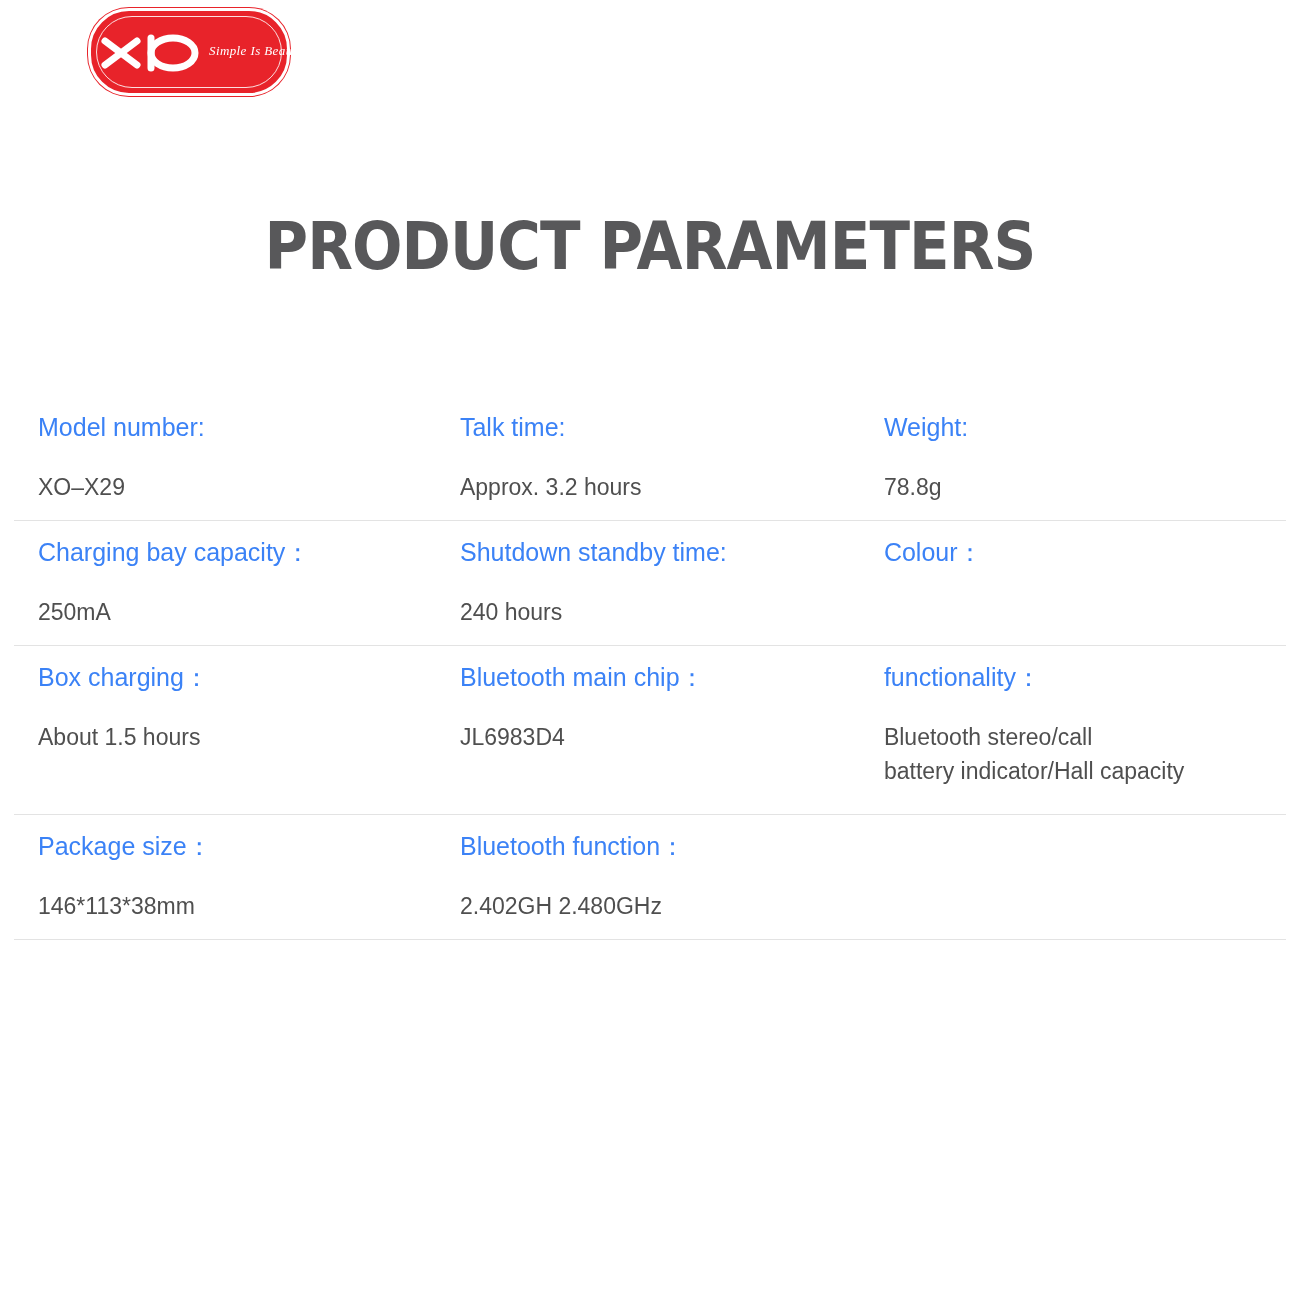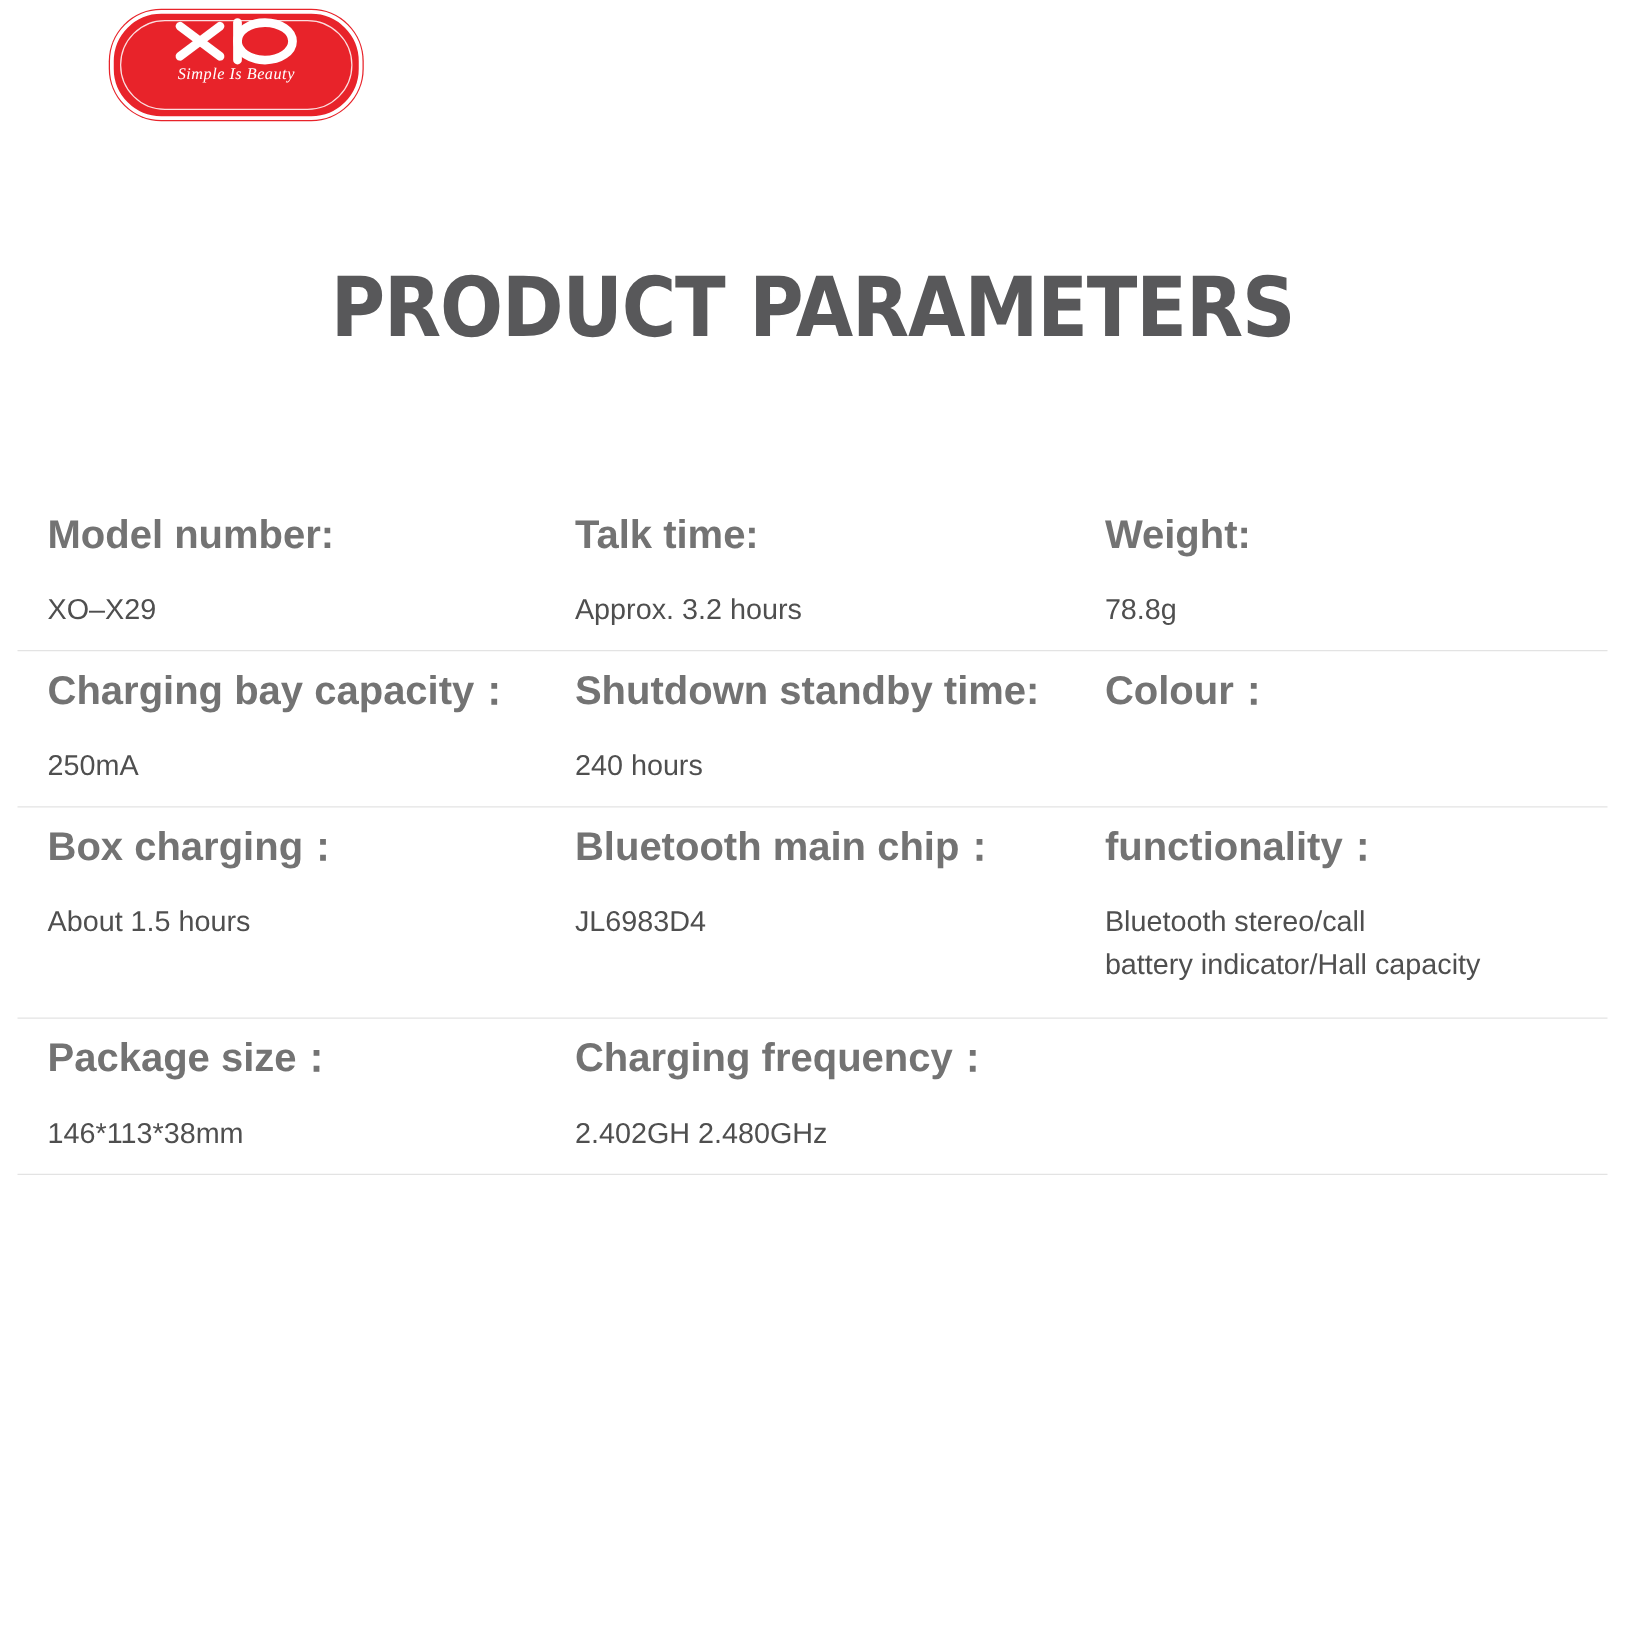--- a/index.html
+++ b/index.html
@@ -25,23 +25,22 @@
   }
   .logo-badge {
     width: 196px;
     height: 82px;
     background: #e8232a;
     border-radius: 41px / 41px;
     border: 3px solid #ffffff;
     box-shadow: 0 0 0 1px #e8232a;
     position: relative;
     display: flex;
-    flex-direction: column;
     align-items: center;
-    justify-content: flex-start;
+    justify-content: space-between;
   }
   .logo-inner-line {
     position: absolute;
     top: 5px;
     left: 5px;
     right: 5px;
     bottom: 5px;
     border: 1px solid rgba(255,255,255,0.85);
     border-radius: 36px;
     pointer-events: none;
@@ -96,24 +95,24 @@
   .spec-row:first-child { border-top: none; }
   .spec-cell {
     width: 33.33%;
     box-sizing: border-box;
     padding: 0 24px 0 24px;
   }
   .spec-cell.c1 { padding-left: 24px; }
   .spec-cell.c2 { padding-left: 22px; }
   .spec-cell.c3 { padding-left: 22px; }
   .spec-label {
-    color: #737373;
-    font-size: 32px;
+    color: #3b82f6;
+    font-size: 25px;
     line-height: 34px;
-    font-weight: 700;
+    font-weight: 400;
     white-space: nowrap;
   }
   .spec-value {
     color: #4f4f4f;
     font-size: 23px;
     line-height: 34px;
     margin-top: 26px;
     font-weight: 400;
   }
   .spec-value .vline { display: block; }
@@ -190,18 +189,18 @@
       </div>
     </div>
   </div>
 
   <div class="spec-row">
     <div class="spec-cell c1">
       <div class="spec-label">Package size：</div>
       <div class="spec-value">146*113*38mm</div>
     </div>
     <div class="spec-cell c3">
-      <div class="spec-label">Charging frequency：</div>
+      <div class="spec-label">Bluetooth function：</div>
       <div class="spec-value">2.402GH 2.480GHz</div>
     </div>
   </div>
 
 </div>
 
 </body></html>

